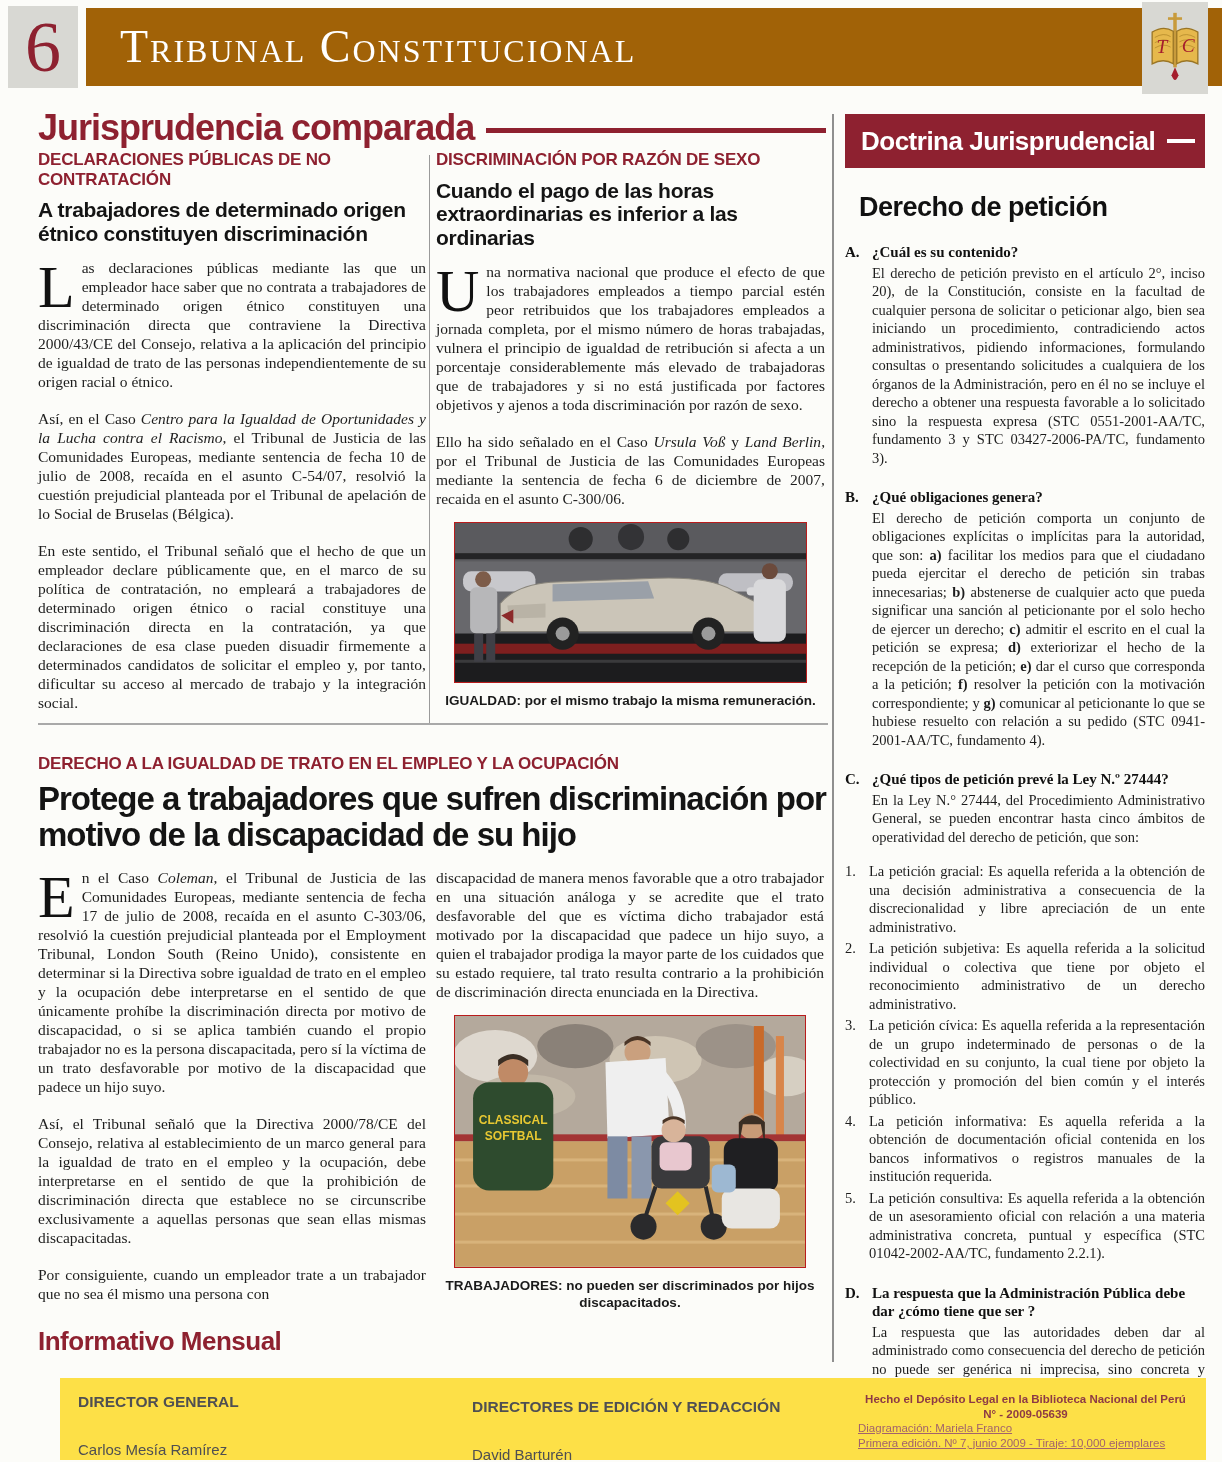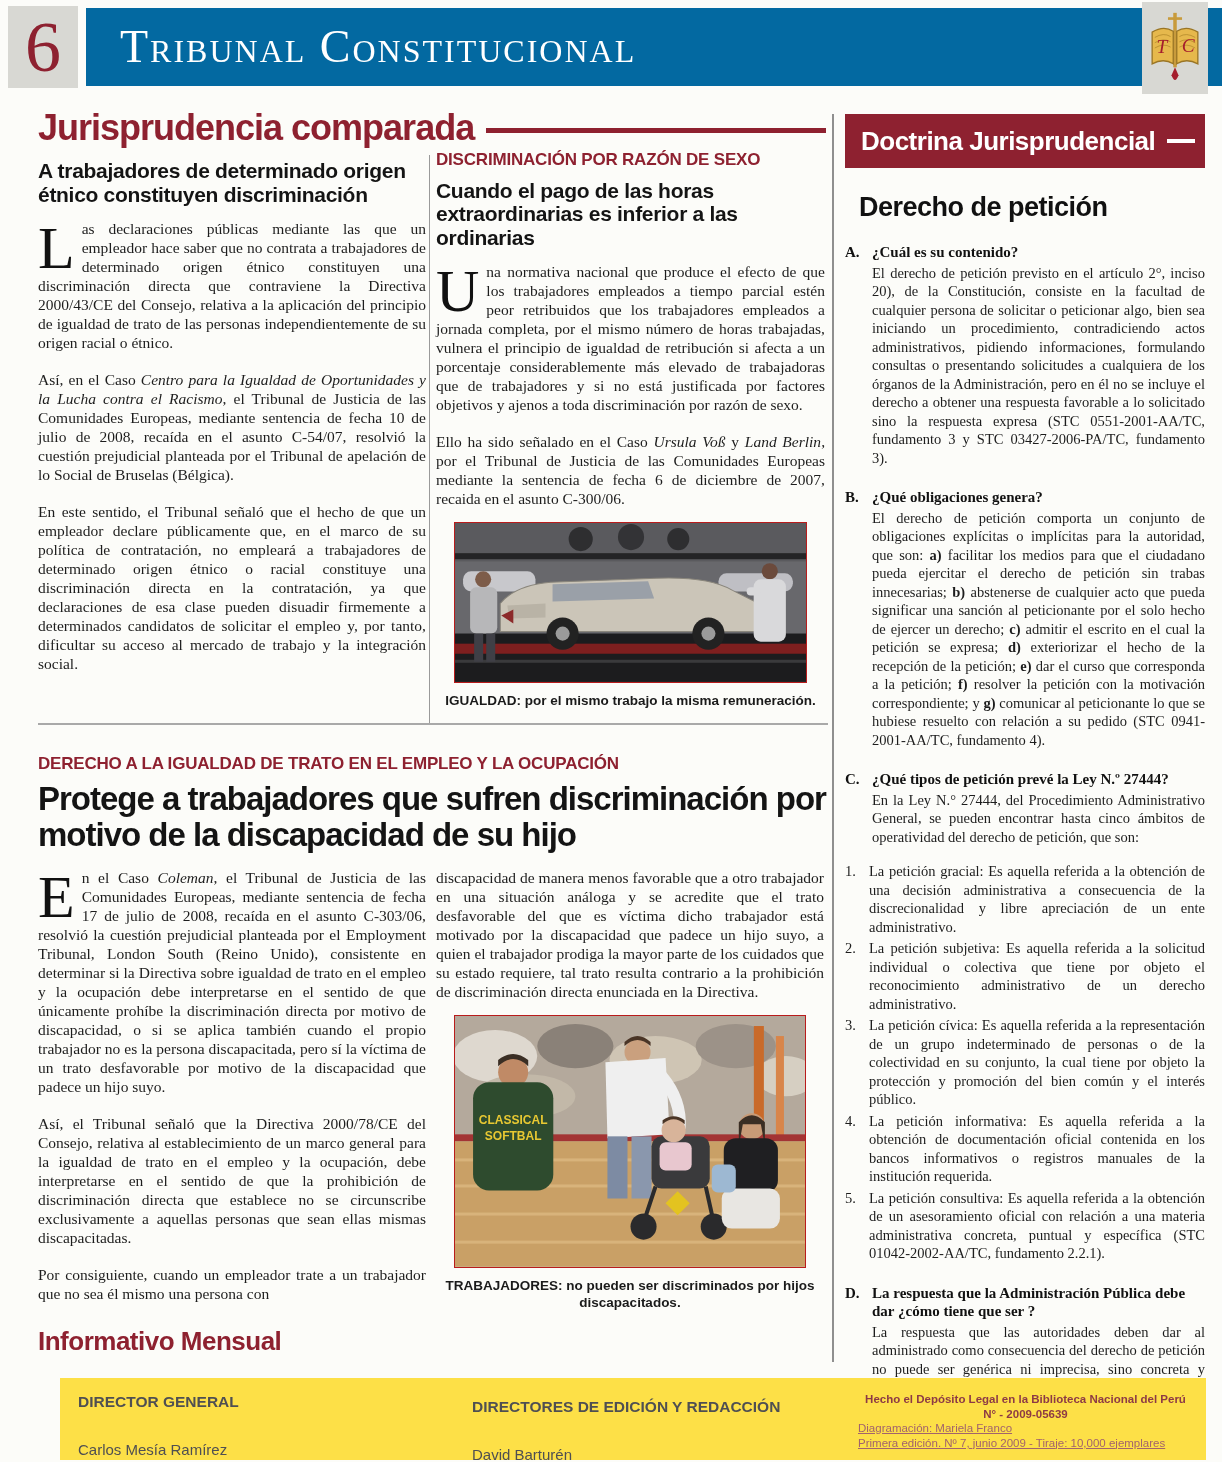--- a/index.html
+++ b/index.html
@@ -3,21 +3,21 @@
 <meta charset="utf-8">
 <style>
   html,body{margin:0;padding:0;background:#e9e9e5;}
   .page{position:relative;width:1222px;height:1462px;margin:0 auto;background:#fcfcf9;
         font-family:"Liberation Serif",serif;overflow:hidden;}
 
   
   .pagenum-box{position:absolute;left:8px;top:6px;width:70px;height:82px;background:#d8d8d3;
         display:flex;align-items:center;justify-content:center;}
   .pagenum{font:400 72px/1 "Liberation Serif",serif;color:#8e2130;}
-  .banner{position:absolute;left:86px;top:8px;right:0;height:78px;background:#0369a1;
+  .banner{position:absolute;left:86px;top:8px;right:0;height:78px;background:#a16207;
         display:flex;align-items:center;}
   .masthead-title{font:400 46px/1 "Liberation Serif",serif;font-variant:small-caps;color:#fff;
         padding-left:34px;letter-spacing:2px;}
   .logo-plate{position:absolute;right:14px;top:2px;width:66px;height:92px;background:#d8d8d3;
         display:flex;align-items:center;justify-content:center;}
 
   
   .kicker{font:700 17px/1.15 "Liberation Sans",sans-serif;color:#8e2130;letter-spacing:-0.2px;}
   .headline{font:700 21px/1.12 "Liberation Sans",sans-serif;color:#141414;letter-spacing:-0.3px;margin-top:9px;}
   .body{margin-top:13px;font:15.5px/19px "Liberation Serif",serif;color:#1d1d1d;text-align:justify;}
@@ -101,20 +101,21 @@
       <path d="M33 68 L37 77 Q33 88 29 77 Z" fill="#a51e2d"></path>
     </svg>
   </div>
 
   <div class="section-head">
     <span class="section-title">Jurisprudencia comparada</span>
     <span class="section-rule"></span>
   </div>
 
   <div class="col1">
+    <div class="kicker">DECLARACIONES PÚBLICAS DE NO CONTRATACIÓN</div>
     <div class="headline">A trabajadores de determinado origen étnico constituyen discriminación</div>
     <div class="body">
       <p><span class="dropcap">L</span><span>as declaraciones públicas mediante las que un empleador hace saber que no contrata a trabajadores de determinado origen étnico constituyen una discriminación directa que contraviene la Directiva 2000/43/CE del Consejo, relativa a la aplicación del principio de igualdad de trato de las personas independientemente de su origen racial o étnico.</span></p>
       <p>Así, en el Caso <i>Centro para la Igualdad de Oportunidades y la Lucha contra el Racismo</i>, el Tribunal de Justicia de las Comunidades Europeas, mediante sentencia de fecha 10 de julio de 2008, recaída en el asunto C-54/07, resolvió la cuestión prejudicial planteada por el Tribunal de apelación de lo Social de Bruselas (Bélgica).</p>
       <p>En este sentido, el Tribunal señaló que el hecho de que un empleador declare públicamente que, en el marco de su política de contratación, no empleará a trabajadores de determinado origen étnico o racial constituye una discriminación directa en la contratación, ya que declaraciones de esa clase pueden disuadir firmemente a determinados candidatos de solicitar el empleo y, por tanto, dificultar su acceso al mercado de trabajo y la integración social.</p>
     </div>
   </div>
 
   <div class="col2">
     <div class="kicker">DISCRIMINACIÓN POR RAZÓN DE SEXO</div>

